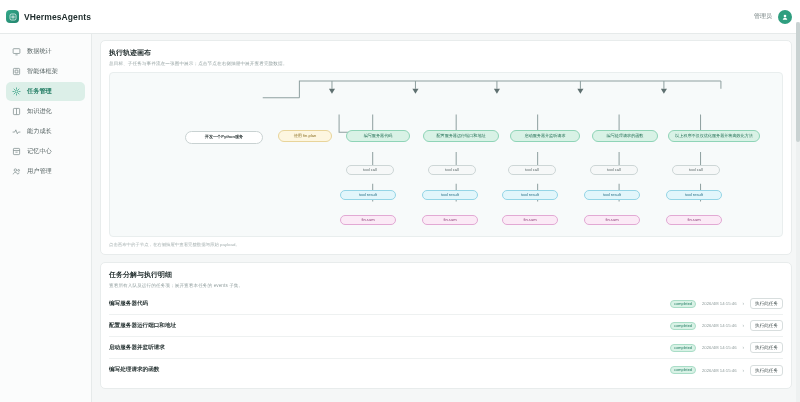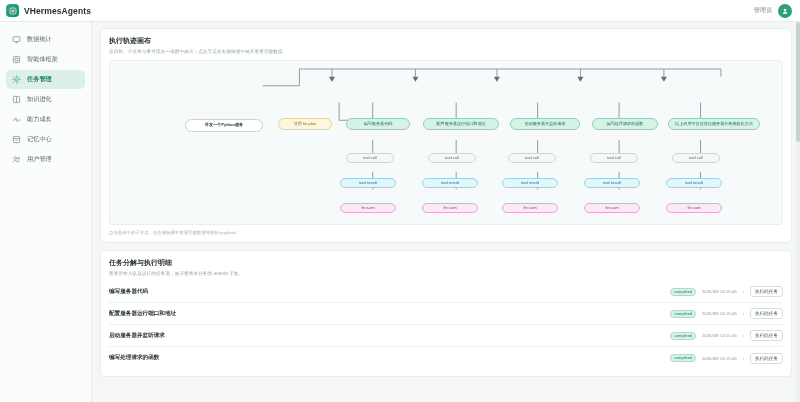--- a/index.html
+++ b/index.html
@@ -6,21 +6,21 @@
   html, body {
     width: 800px; height: 402px;
     font-family: "Liberation Sans", "DejaVu Sans", sans-serif;
     background: #f4f6f7;
     overflow: hidden;
   }
   .app { width: 800px; height: 402px; display: flex; flex-direction: column; background: #f5f7f7; }
 
   
   .topbar {
-    height: 22px; min-height: 22px;
+    height: 34px; min-height: 22px;
     background: #ffffff;
     border-bottom: 1px solid #e6eaea;
     display: flex; align-items: center; justify-content: space-between;
     padding: 0 8px 0 6px;
   }
   .brand { display: flex; align-items: center; gap: 5px; }
   .logo {
     width: 13px; height: 13px; border-radius: 4px;
     background: linear-gradient(135deg,#34a98a,#22846d);
     display: flex; align-items: center; justify-content: center;

